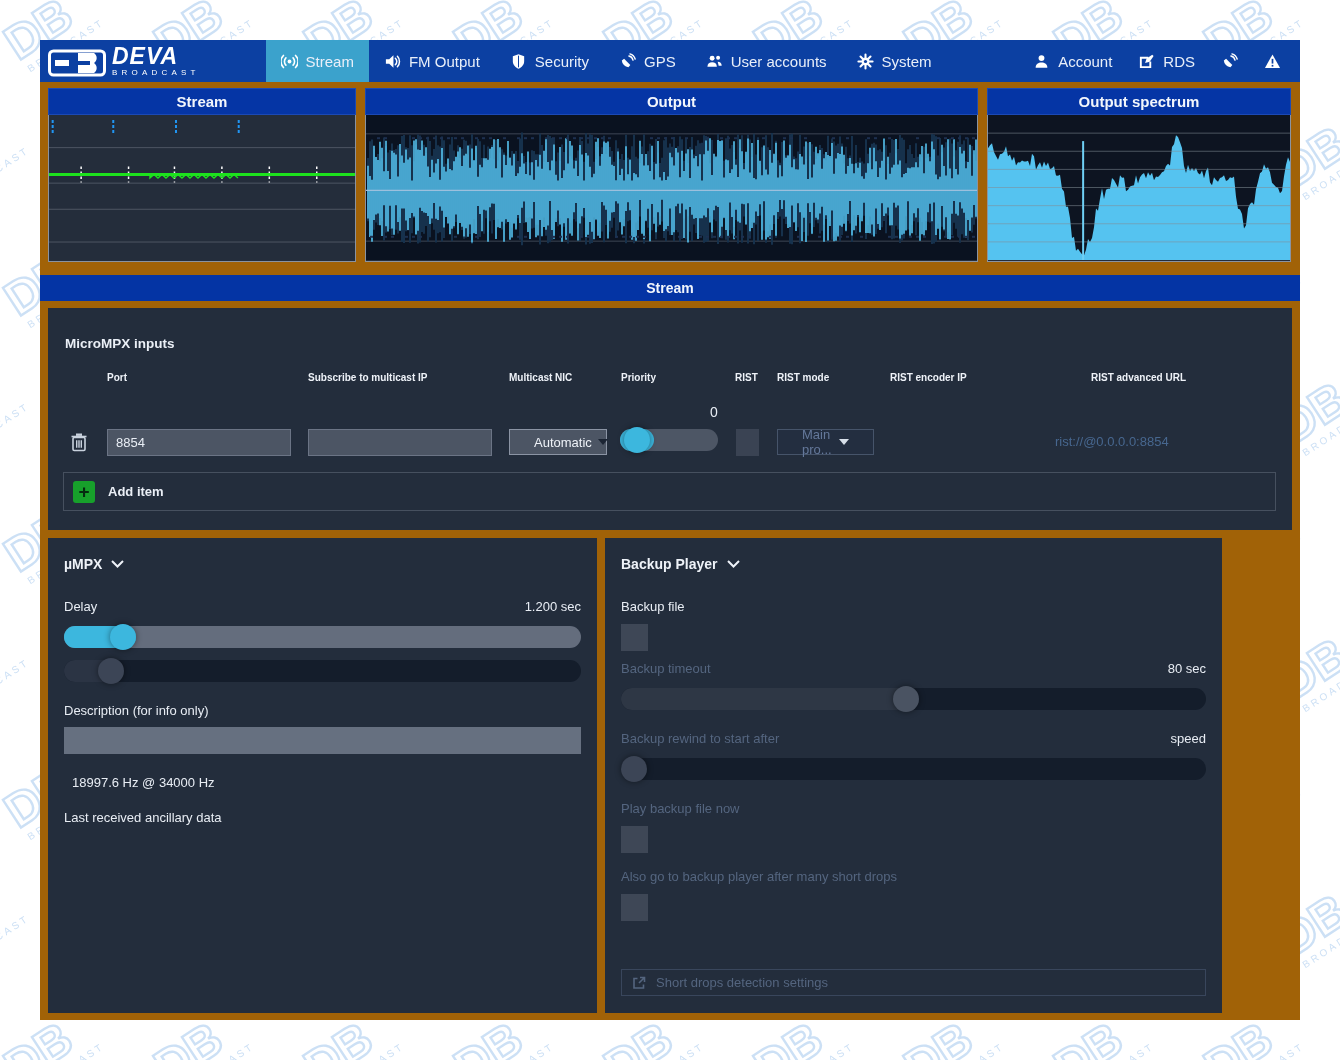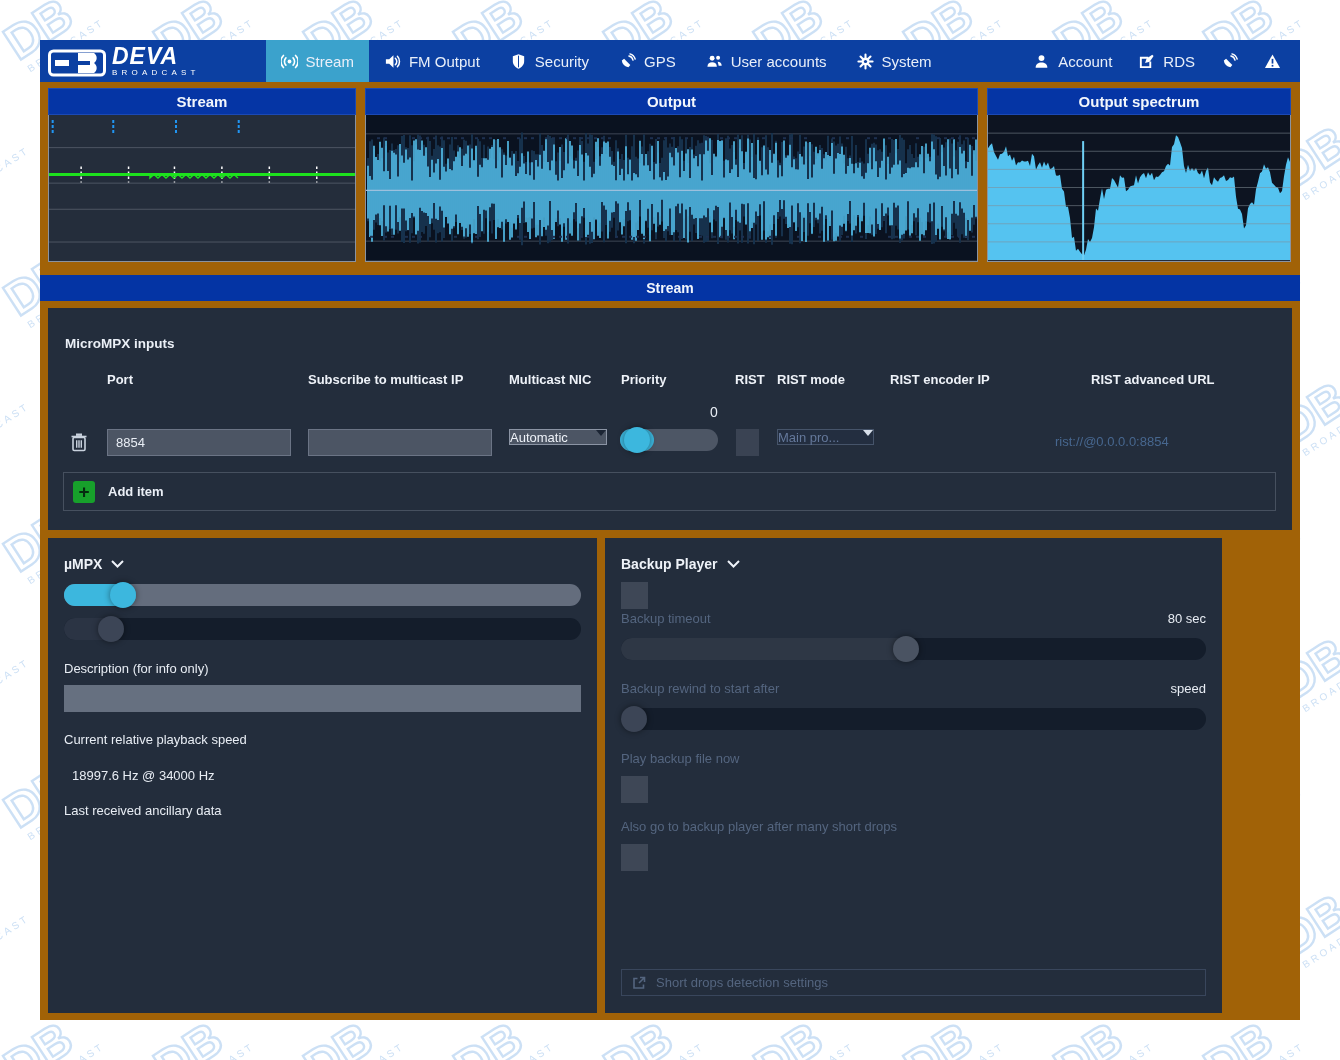--- a/index.html
+++ b/index.html
@@ -35,26 +35,26 @@
   svg.graph { display:block; }
 
   
   .section-bar { margin-top:13px; height:26px; background:#0434a4; color:#f2f6fc;
                  font-weight:bold; font-size:14px; display:flex; align-items:center;
                  justify-content:center; }
 
   
   .mpanel { margin:7px 8px 0 8px; background:#232d3c; height:222px; position:relative; }
   .mpanel-title { position:absolute; left:17px; top:28px; color:#eaeff6; font-weight:bold; font-size:13.5px; }
-  .colhdr { position:absolute; top:64px; color:#eef2f8; font-weight:bold; font-size:13px; }
+  .colhdr { position:absolute; top:64px; color:#eef2f8; font-weight:bold; font-size:10px; }
   .rowitem { position:absolute; top:121px; }
   .tinput { height:27px; background:#4c5564; border:1px solid #6b7485; color:#e9eef5;
             font-size:13px; padding:0 8px; font-family:"Liberation Sans", sans-serif; width:100%; }
-  .sel { height:16px; display:flex; align-items:flex-start; justify-content:space-between;
-         padding:0 0; font-size:13px; cursor:pointer; }
+  .sel { height:26px; display:flex; align-items:center; justify-content:space-between;
+         padding:0 24px; font-size:13px; cursor:pointer; }
   .sel-light { background:#4c5564; border:1px solid #8b94a4; color:#eef2f8; }
   .sel-dark { background:#232e40; border:1px solid #46546a; color:#64789a; }
   .caret { width:0; height:0; border-left:5px solid transparent; border-right:5px solid transparent;
            border-top:6px solid #1b2433; margin-left:6px; }
   .caret.lightc { border-top-color:#d7dfe9; }
   .chk { width:23px; height:27px; background:#3a4353; cursor:pointer; }
   .slider { position:relative; height:22px; border-radius:11px; cursor:pointer; }
   .slider .fill { position:absolute; left:0; top:0; height:22px; border-radius:11px; }
   .knob { position:absolute; top:-2px; width:26px; height:26px; border-radius:50%;
           box-shadow:0 0 6px rgba(0,0,0,.45); cursor:pointer; }
@@ -1367,57 +1367,61 @@
   <div class="bottom-row">
 
     <div class="bpanel left">
       <div class="ptitle">
         <span>µMPX</span>
         <svg width="13" height="8" viewBox="0 0 13 8">
           <polyline points="1,1 6.5,6.5 12,1" fill="none" stroke="#eef2f8" stroke-width="2"></polyline>
         </svg>
       </div>
 
+      <div class="lrow" style="margin-top:27px">
+        <span class="lbl">Delay</span>
+        <span class="val">1.200 sec</span>
+      </div>
       <div class="slider" style="margin-top:12px; background:#646d7d">
         <div class="fill" style="width:72px; background:#3cb7de"></div>
         <div class="knob" style="left:46px; background:#3cb7de"></div>
       </div>
 
       <div class="slider" style="margin-top:12px; background:#141d2b">
         <div class="fill" style="width:58px; background:#2b3444"></div>
         <div class="knob" style="left:34px; background:#3c4556"></div>
       </div>
 
       <div class="lrow" style="margin-top:21px">
         <span class="lbl">Description (for info only)</span>
       </div>
       <input class="tinput" style="margin-top: 9px; background: rgb(102, 112, 128); border: none;" value="">
 
-      <div class="lrow" style="margin-top:20px">
-        <span class="lbl">Current relative playback speed</span>
-      </div>
       <div class="lrow" style="margin-top:21px; padding-left:8px">
         <span class="val">18997.6 Hz @ 34000 Hz</span>
       </div>
       <div class="lrow" style="margin-top:20px">
         <span class="lbl">Last received ancillary data</span>
       </div>
     </div>
 
     <div class="bpanel right">
       <div class="ptitle">
         <span>Backup Player</span>
         <svg width="13" height="8" viewBox="0 0 13 8">
           <polyline points="1,1 6.5,6.5 12,1" fill="none" stroke="#eef2f8" stroke-width="2"></polyline>
         </svg>
       </div>
 
+      <div class="lrow" style="margin-top:27px">
+        <span class="lbl">Backup file</span>
+      </div>
       <div class="sq" style="margin-top:10px"></div>
 
-      <div class="lrow" style="margin-top:2px">
+      <div class="lrow" style="margin-top:10px">
         <span class="lbl muted">Backup timeout</span>
         <span class="val muted">80 sec</span>
       </div>
       <div class="slider" style="margin-top:12px; background:#141d2b">
         <div class="fill" style="width:296px; background:#2e3745"></div>
         <div class="knob" style="left:272px; background:#4a5362"></div>
       </div>
 
       <div class="lrow" style="margin-top:21px">
         <span class="lbl muted">Backup rewind to start after</span>

